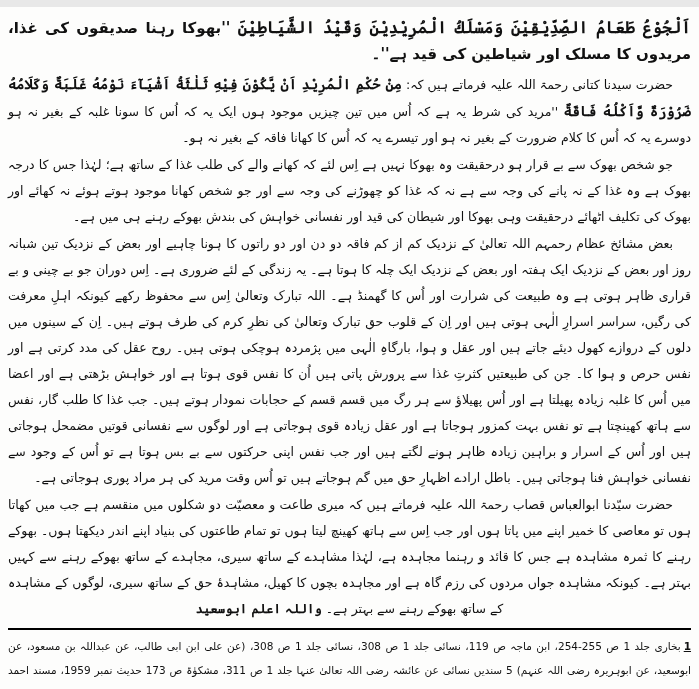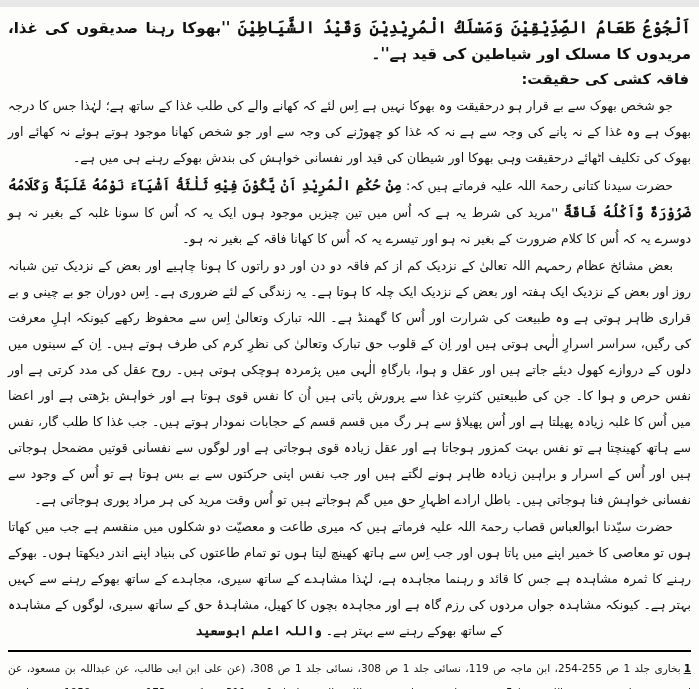--- a/index.html
+++ b/index.html
@@ -68,31 +68,30 @@
 </head>
 <body>
 
 <div class="page">
 
   <div class="hadith-header">
     <span class="arabic">اَلْجُوْعُ طَعَامُ الصِّدِّيْقِيْنَ وَمَسْلَكُ الْمُرِيْدِيْنَ وَقَيْدُ الشَّيَاطِيْنَ</span>
     <span>''بھوکا رہنا صدیقوں کی غذا، مریدوں کا مسلک اور شیاطین کی قید ہے''۔</span>
   </div>
 
-  <div class="section-heading">فاقہ کشی کی حقیقت:</div>
 
   <div class="body-text">
-
-    <p>جو شخص بھوک سے بے قرار ہو درحقیقت وہ بھوکا نہیں ہے اِس لئے کہ کھانے والے کی طلب غذا کے ساتھ ہے؛ لہٰذا جس کا درجہ بھوک ہے وہ غذا کے نہ پانے کی وجہ سے ہے نہ کہ غذا کو چھوڑنے کی وجہ سے اور جو شخص کھانا موجود ہوتے ہوئے نہ کھائے اور بھوک کی تکلیف اٹھائے درحقیقت وہی بھوکا اور شیطان کی قید اور نفسانی خواہش کی بندش بھوکے رہنے ہی میں ہے۔</p>
 
     <p>
       <span>حضرت سیدنا کتانی رحمۃ اللہ علیہ فرماتے ہیں کہ:</span>
       <span class="inline-arabic">مِنْ حُكْمِ الْمُرِيْدِ اَنْ يَّكُوْنَ فِيْهِ ثَلٰثَةُ اَشْيَآءَ نَوْمُهُ غَلَبَةٌ وَكَلَامُهُ ضَرُوْرَةٌ وَّاَكْلُهُ فَاقَةٌ</span>
       <span>''مرید کی شرط یہ ہے کہ اُس میں تین چیزیں موجود ہوں ایک یہ کہ اُس کا سونا غلبہ کے بغیر نہ ہو دوسرے یہ کہ اُس کا کلام ضرورت کے بغیر نہ ہو اور تیسرے یہ کہ اُس کا کھانا فاقہ کے بغیر نہ ہو۔</span>
     </p>
+
+    <p>جو شخص بھوک سے بے قرار ہو درحقیقت وہ بھوکا نہیں ہے اِس لئے کہ کھانے والے کی طلب غذا کے ساتھ ہے؛ لہٰذا جس کا درجہ بھوک ہے وہ غذا کے نہ پانے کی وجہ سے ہے نہ کہ غذا کو چھوڑنے کی وجہ سے اور جو شخص کھانا موجود ہوتے ہوئے نہ کھائے اور بھوک کی تکلیف اٹھائے درحقیقت وہی بھوکا اور شیطان کی قید اور نفسانی خواہش کی بندش بھوکے رہنے ہی میں ہے۔</p>
 
     <p>بعض مشائخ عظام رحمہم اللہ تعالیٰ کے نزدیک کم از کم فاقہ دو دن اور دو راتوں کا ہونا چاہیے اور بعض کے نزدیک تین شبانہ روز اور بعض کے نزدیک ایک ہفتہ اور بعض کے نزدیک ایک چلہ کا ہوتا ہے۔ یہ زندگی کے لئے ضروری ہے۔ اِس دوران جو بے چینی و بے قراری ظاہر ہوتی ہے وہ طبیعت کی شرارت اور اُس کا گھمنڈ ہے۔ اللہ تبارک وتعالیٰ اِس سے محفوظ رکھے کیونکہ اہلِ معرفت کی رگیں، سراسر اسرارِ الٰہی ہوتی ہیں اور اِن کے قلوب حق تبارک وتعالیٰ کی نظرِ کرم کی طرف ہوتے ہیں۔ اِن کے سینوں میں دلوں کے دروازے کھول دیئے جاتے ہیں اور عقل و ہوا، بارگاہِ الٰہی میں پژمردہ ہوچکی ہوتی ہیں۔ روح عقل کی مدد کرتی ہے اور نفس حرص و ہوا کا۔ جن کی طبیعتیں کثرتِ غذا سے پرورش پاتی ہیں اُن کا نفس قوی ہوتا ہے اور خواہش بڑھتی ہے اور اعضا میں اُس کا غلبہ زیادہ پھیلتا ہے اور اُس پھیلاؤ سے ہر رگ میں قسم قسم کے حجابات نمودار ہوتے ہیں۔ جب غذا کا طلب گار، نفس سے ہاتھ کھینچتا ہے تو نفس بہت کمزور ہوجاتا ہے اور عقل زیادہ قوی ہوجاتی ہے اور لوگوں سے نفسانی قوتیں مضمحل ہوجاتی ہیں اور اُس کے اسرار و براہین زیادہ ظاہر ہونے لگتے ہیں اور جب نفس اپنی حرکتوں سے بے بس ہوتا ہے تو اُس کے وجود سے نفسانی خواہش فنا ہوجاتی ہیں۔ باطل ارادے اظہارِ حق میں گم ہوجاتے ہیں تو اُس وقت مرید کی ہر مراد پوری ہوجاتی ہے۔</p>
 
     <p class="last-para">
       <span>حضرت سیّدنا ابوالعباس قصاب رحمۃ اللہ علیہ فرماتے ہیں کہ میری طاعت و معصیّت دو شکلوں میں منقسم ہے جب میں کھاتا ہوں تو معاصی کا خمیر اپنے میں پاتا ہوں اور جب اِس سے ہاتھ کھینچ لیتا ہوں تو تمام طاعتوں کی بنیاد اپنے اندر دیکھتا ہوں۔ بھوکے رہنے کا ثمرہ مشاہدہ ہے جس کا قائد و رہنما مجاہدہ ہے، لہٰذا مشاہدے کے ساتھ سیری، مجاہدے کے ساتھ بھوکے رہنے سے کہیں بہتر ہے۔ کیونکہ مشاہدہ جواں مردوں کی رزم گاہ ہے اور مجاہدہ بچوں کا کھیل، مشاہدۂ حق کے ساتھ سیری، لوگوں کے مشاہدہ کے ساتھ بھوکے رہنے سے بہتر ہے۔</span>
       <span class="closing-dua">واللہ اعلم ابوسعید</span>
     </p>
 
   </div>
 

